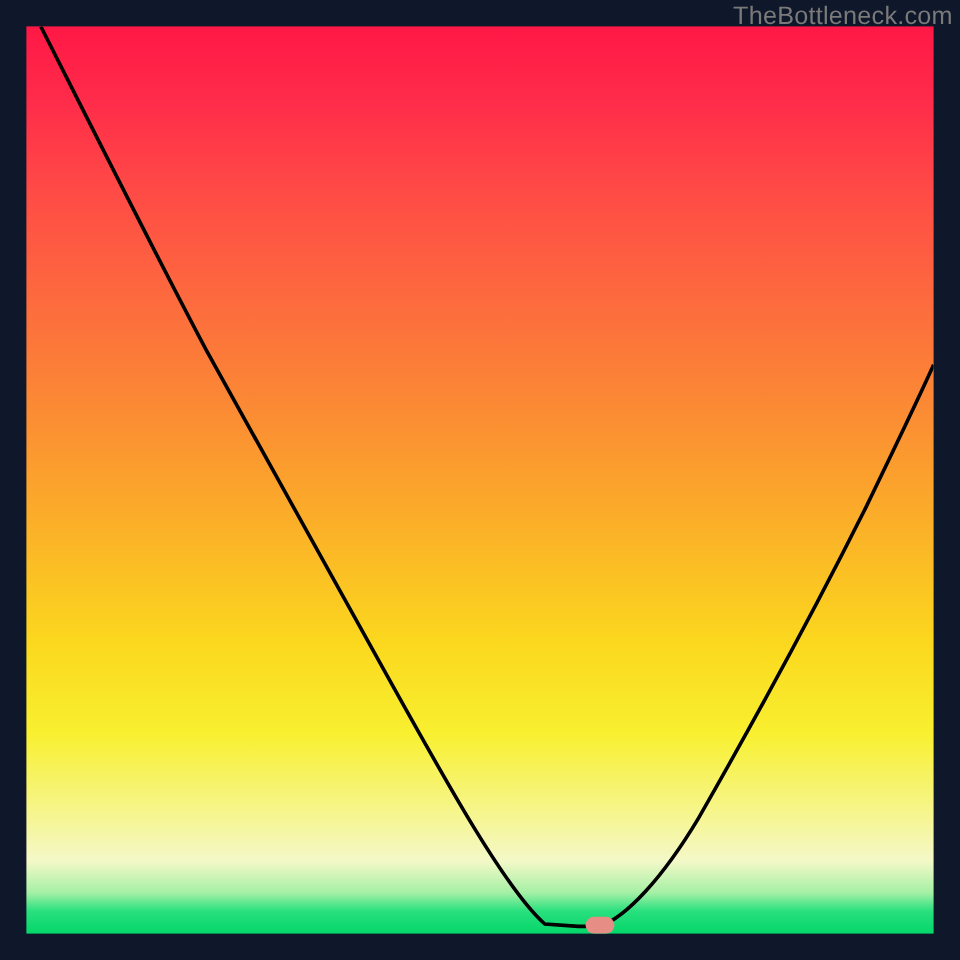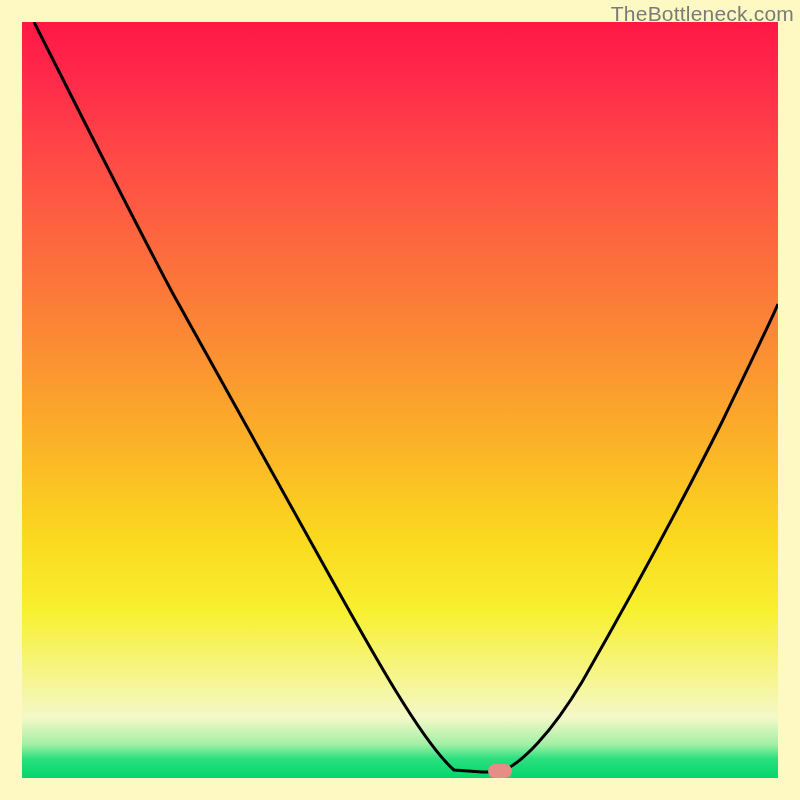--- a/index.html
+++ b/index.html
@@ -10,21 +10,21 @@
     background: #000;
     overflow: hidden;
     font-family: Arial, Helvetica, sans-serif;
   }
   .frame {
     position: absolute;
     left: 0;
     top: 0;
     width: 800px;
     height: 800px;
-    background: #fef9c3;
+    background: #0f172a;
   }
   .plot {
     position: absolute;
     left: 22px;
     top: 22px;
     width: 756px;
     height: 756px;
     
     background: linear-gradient(
       to bottom,

